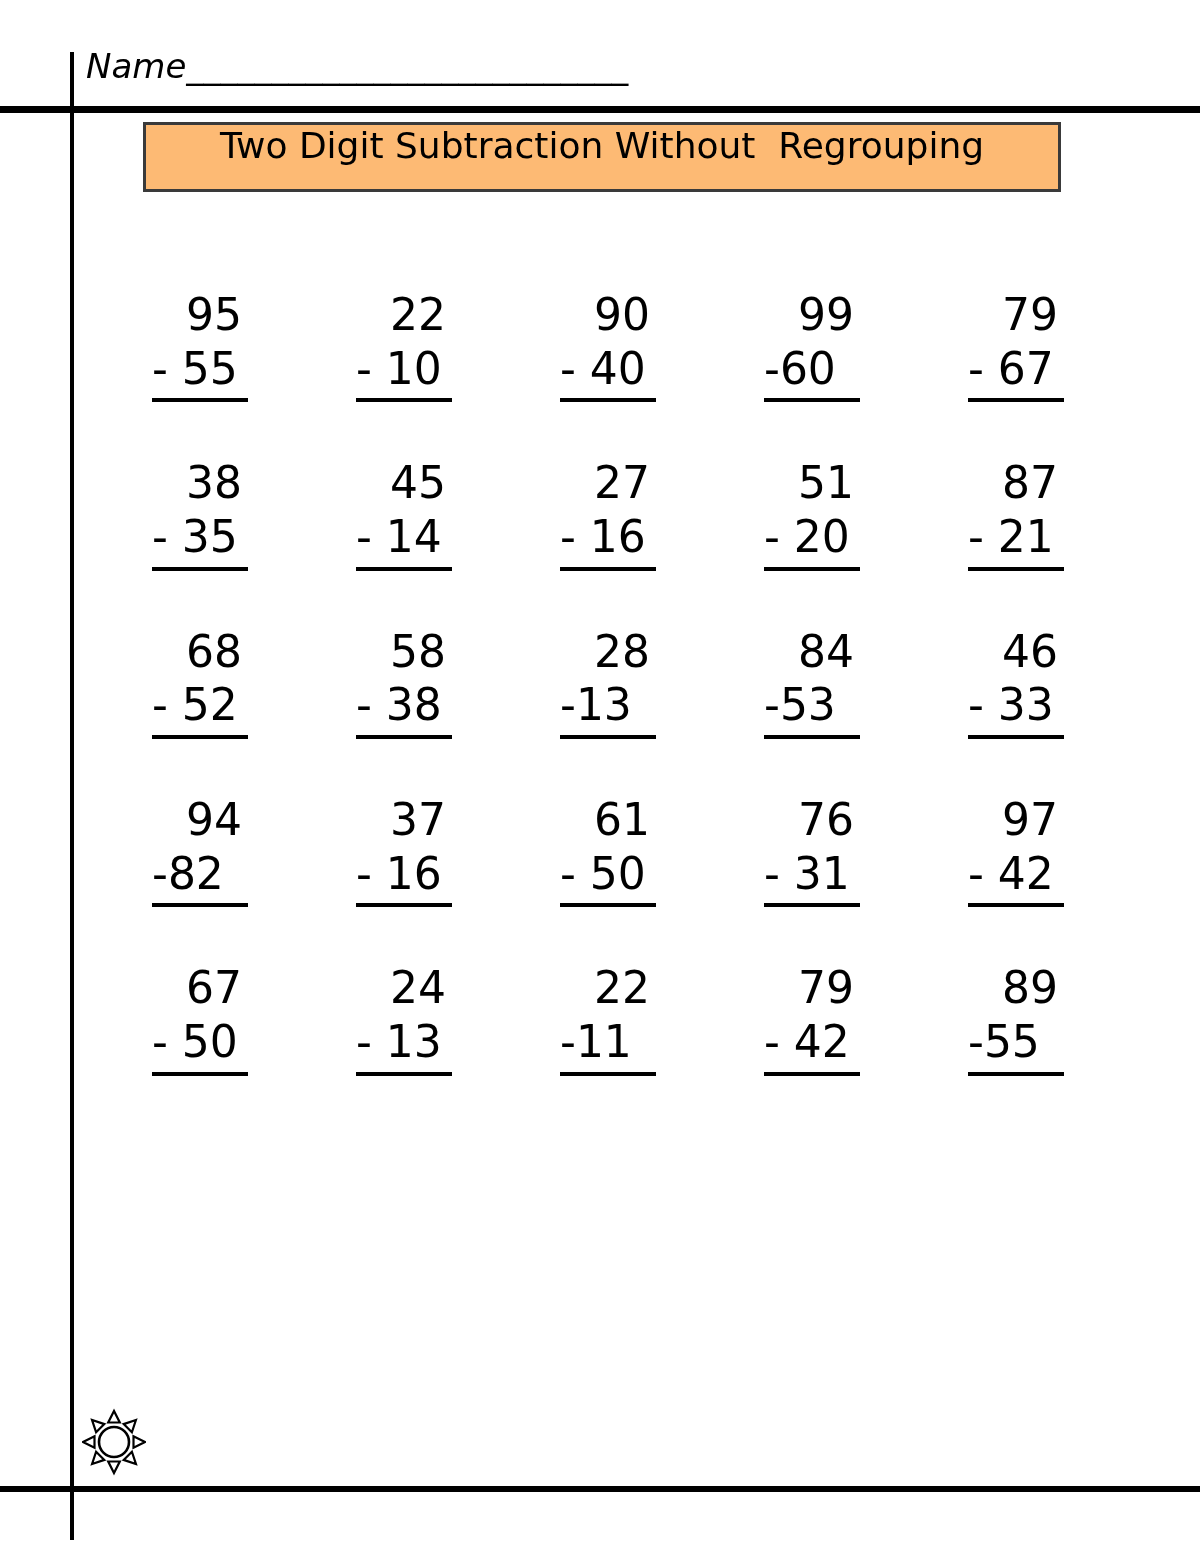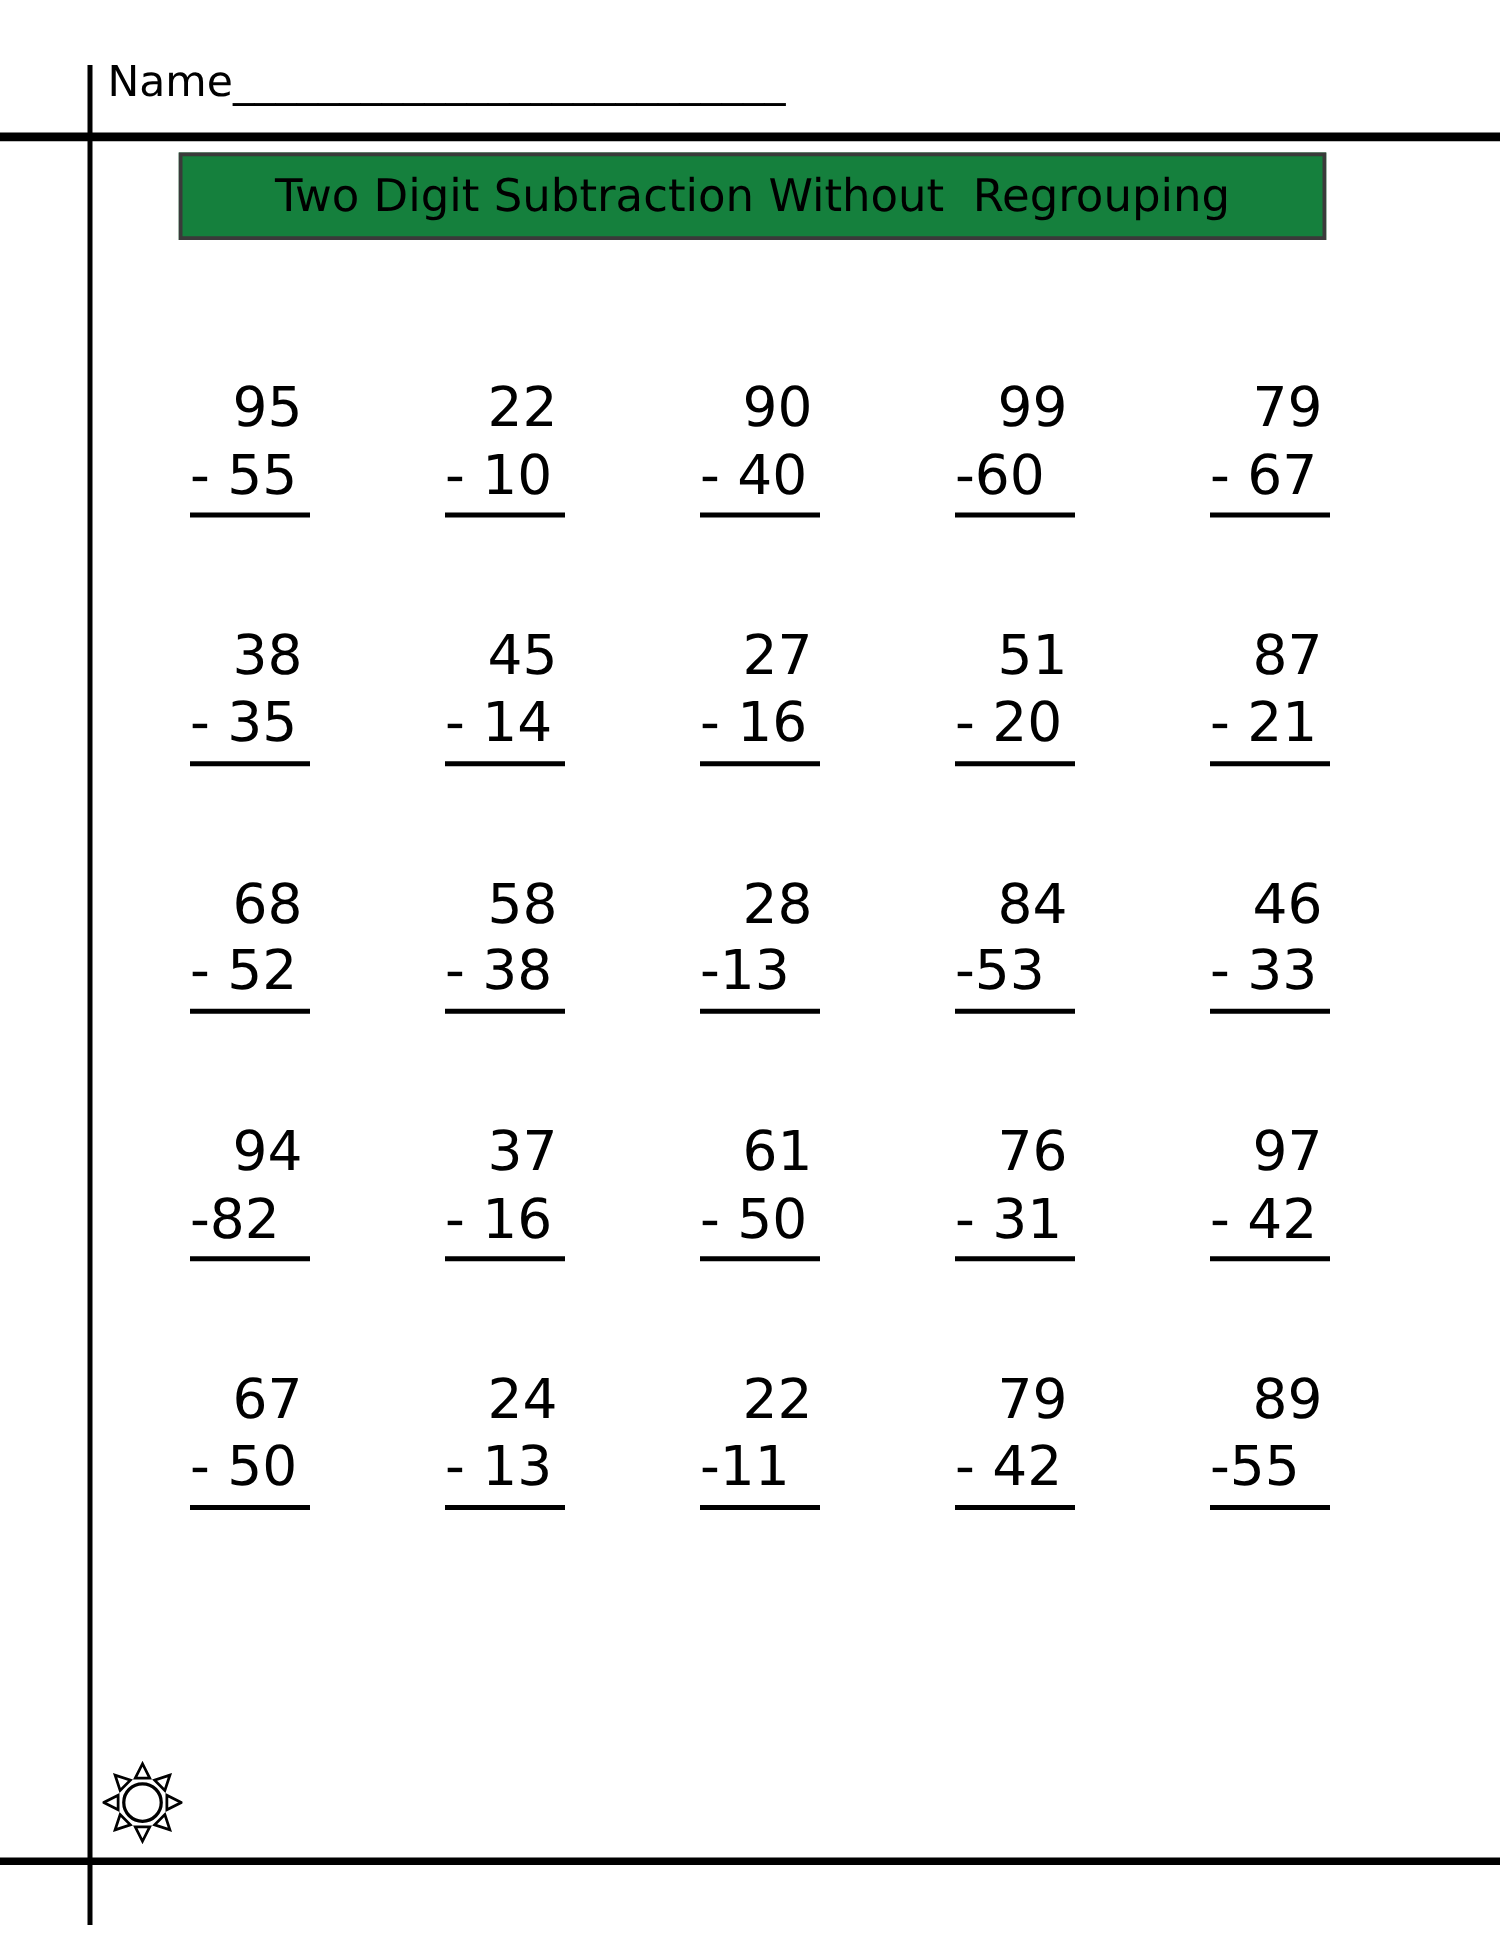--- a/index.html
+++ b/index.html
@@ -4,33 +4,33 @@
 <style>
   html,body{margin:0;padding:0;}
   body{
     width:1200px;height:1552px;position:relative;background:#ffffff;
     font-family:"DejaVu Sans", sans-serif;color:#000;overflow:hidden;
   }
   .vline{position:absolute;left:70px;top:52px;width:4px;height:1488px;background:#000;}
   .hline-top{position:absolute;left:0;top:106px;width:1200px;height:7px;background:#000;}
   .hline-bottom{position:absolute;left:0;top:1486px;width:1200px;height:6px;background:#000;}
 
-  .name-row{position:absolute;left:86px;top:46px;font-size:34px;white-space:pre;}
+  .name-row{position:absolute;left:86px;top:46px;font-size:34px;white-space:pre;font-style:italic;}
   .name-row .blank{letter-spacing:0;}
 
   .title-box{
     position:absolute;left:143px;top:122px;width:912px;height:64px;
-    background:#15803d;border:3px solid #3a3a3a;
-    display:flex;align-items:center;justify-content:center;
+    background:#fdba74;border:3px solid #3a3a3a;
+    display:flex;justify-content:center;
   }
   .title-text{font-size:36px;white-space:pre;}
 
   .problems{
-    position:absolute;left:98px;top:300px;width:1024px;
-    display:grid;grid-template-columns:repeat(5,204px);row-gap:84px;
+    position:absolute;left:98px;top:288px;width:1024px;
+    display:grid;grid-template-columns:repeat(5,204px);row-gap:54px;
   }
   .problem{display:flex;justify-content:center;}
   .pbox{width:96px;font-size:44px;line-height:1.22;}
   .minuend{text-align:right;padding-right:6px;white-space:pre;}
   .subtrahend{
     padding-right:6px;padding-bottom:3px;
     border-bottom:4px solid #000;white-space:pre;
   }
 
   .sun{position:absolute;left:82px;top:1402px;width:64px;height:74px;}

